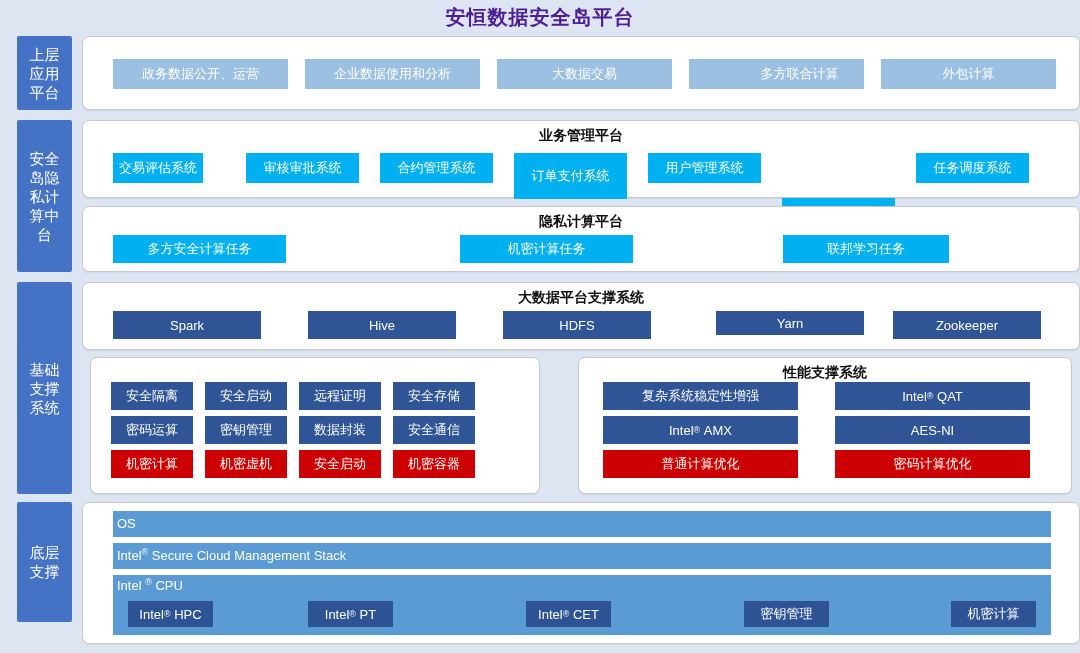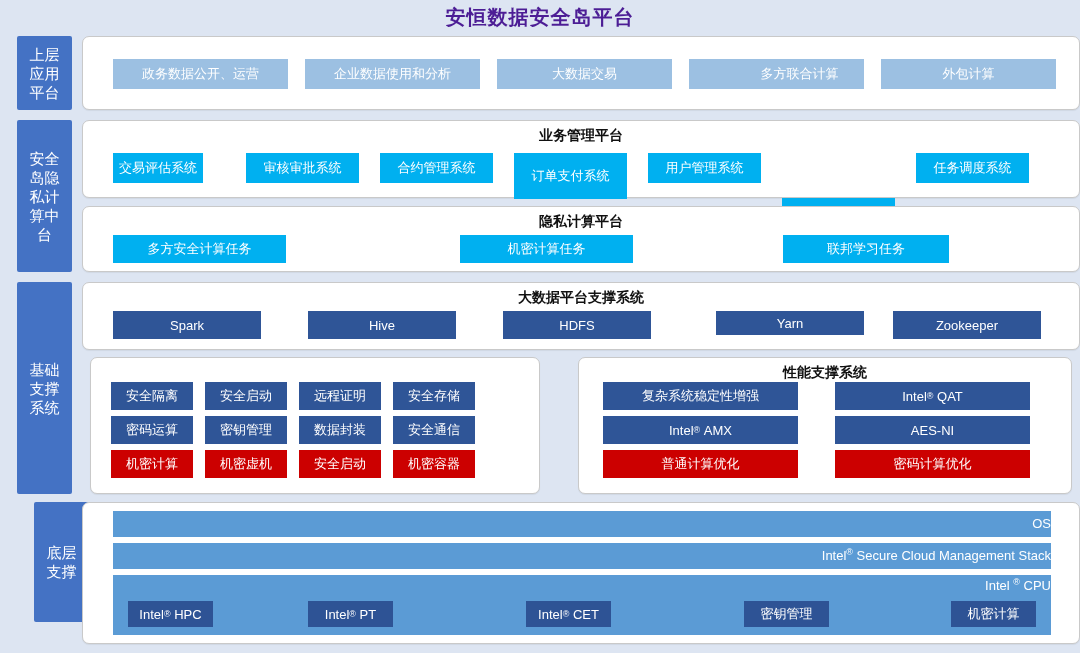--- a/index.html
+++ b/index.html
@@ -67,43 +67,43 @@
   .chip.navy{background:#2f5597;}
   .chip.red{background:#cc0000;}
   .chip.navy2{background:#2e5395;}
 
   .band{
     position:absolute;
     background:#5b9bd5;
     box-sizing:border-box;
   }
   .band-label{
-    position:absolute;left:12px;right:0;
-    text-align:right;color:#fff;font-size:13px;
+    position:absolute;left:4px;right:0;
+    text-align:left;color:#fff;font-size:13px;
   }
 
   sup{font-size:9px;vertical-align:super;line-height:0;}
 </style>
 </head>
 <body>
 
 <div class="page">
 
   <div class="title">安恒数据安全岛平台</div>
 
   <div class="sidebar-chip" style="top:36px;height:74px;">
     <span>上层应用平台</span>
   </div>
   <div class="sidebar-chip" style="top:120px;height:152px;">
     <span>安全岛隐私计算中台</span>
   </div>
   <div class="sidebar-chip" style="top:282px;height:212px;">
     <span>基础支撑系统</span>
   </div>
-  <div class="sidebar-chip" style="top:502px;height:120px;margin-left:17px;">
+  <div class="sidebar-chip" style="top:502px;height:120px;">
     <span>底层支撑</span>
   </div>
 
   <div class="card" style="left:82px;top:36px;width:998px;height:74px;">
     <div class="chip lightblue" style="left:30px;top:22px;width:175px;height:30px;">政务数据公开、运营</div>
     <div class="chip lightblue" style="left:222px;top:22px;width:175px;height:30px;">企业数据使用和分析</div>
     <div class="chip lightblue" style="left:414px;top:22px;width:175px;height:30px;">大数据交易</div>
     <div class="chip lightblue" style="left:606px;top:22px;width:175px;height:30px;padding-left:46px;">多方联合计算</div>
     <div class="chip lightblue" style="left:798px;top:22px;width:175px;height:30px;">外包计算</div>
   </div>

